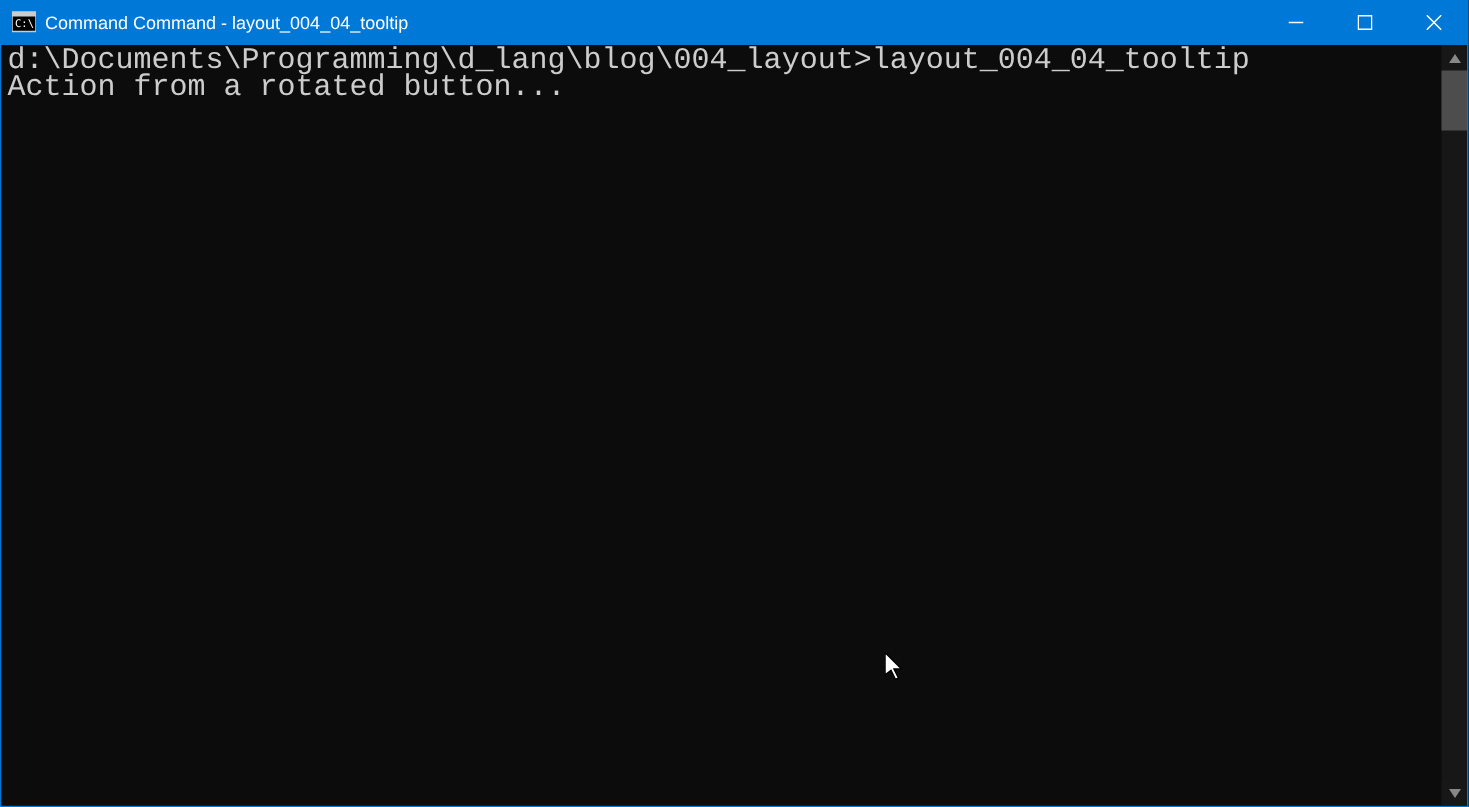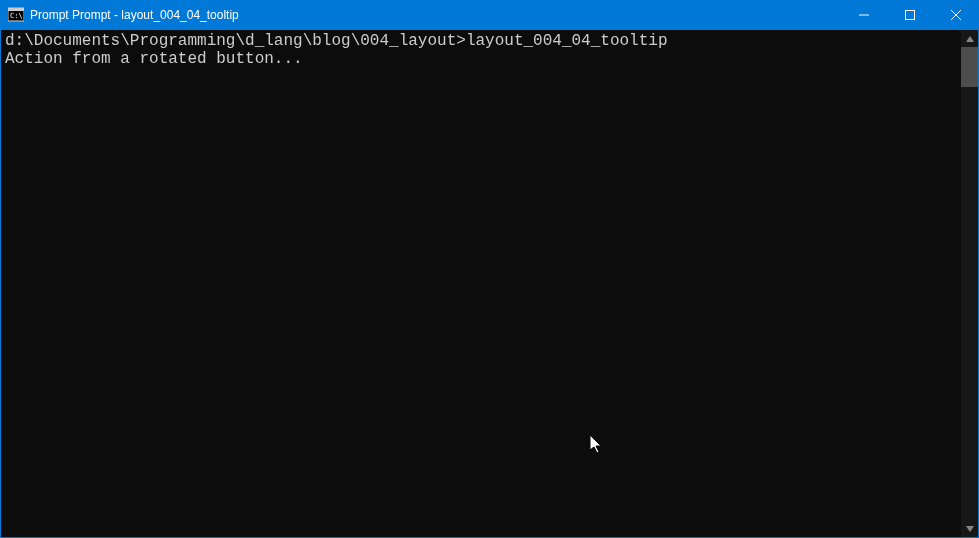--- a/index.html
+++ b/index.html
@@ -60,21 +60,21 @@
       display: flex;
       background: #000;
       border: 1px solid #0078d7;
       border-top: none;
     }
     .terminal-content {
       flex: 1;
       background: #0c0c0c;
       color: #cccccc;
       font-family: Consolas, "Courier New", monospace;
-      font-size: 16px;
+      font-size: 20px;
       line-height: 18px;
       padding: 2px 4px;
       white-space: pre;
       overflow: hidden;
     }
     .scrollbar {
       width: 17px;
       background: #171717;
       position: relative;
     }
@@ -123,21 +123,21 @@
 
 <div class="window">
   <div class="titlebar">
     <div class="titlebar-icon">
       <svg width="16" height="16" viewBox="0 0 16 16">
         <rect x="0" y="1" width="16" height="13" fill="#000" stroke="#ccc" stroke-width="1"></rect>
         <rect x="0" y="1" width="16" height="3" fill="#ccc"></rect>
         <text x="2" y="11" font-size="7" fill="#fff" font-family="monospace">C:\</text>
       </svg>
     </div>
-    <div class="titlebar-title">Prompt Prompt - layout_004_04_tooltip</div>
+    <div class="titlebar-title">Command Command - layout_004_04_tooltip</div>
     <div class="window-controls">
       <div class="window-control">
         <svg width="10" height="10" viewBox="0 0 10 10">
           <line x1="0" y1="5" x2="10" y2="5" stroke="#fff" stroke-width="1"></line>
         </svg>
       </div>
       <div class="window-control">
         <svg width="10" height="10" viewBox="0 0 10 10">
           <rect x="0.5" y="0.5" width="9" height="9" fill="none" stroke="#fff" stroke-width="1"></rect>
         </svg>

